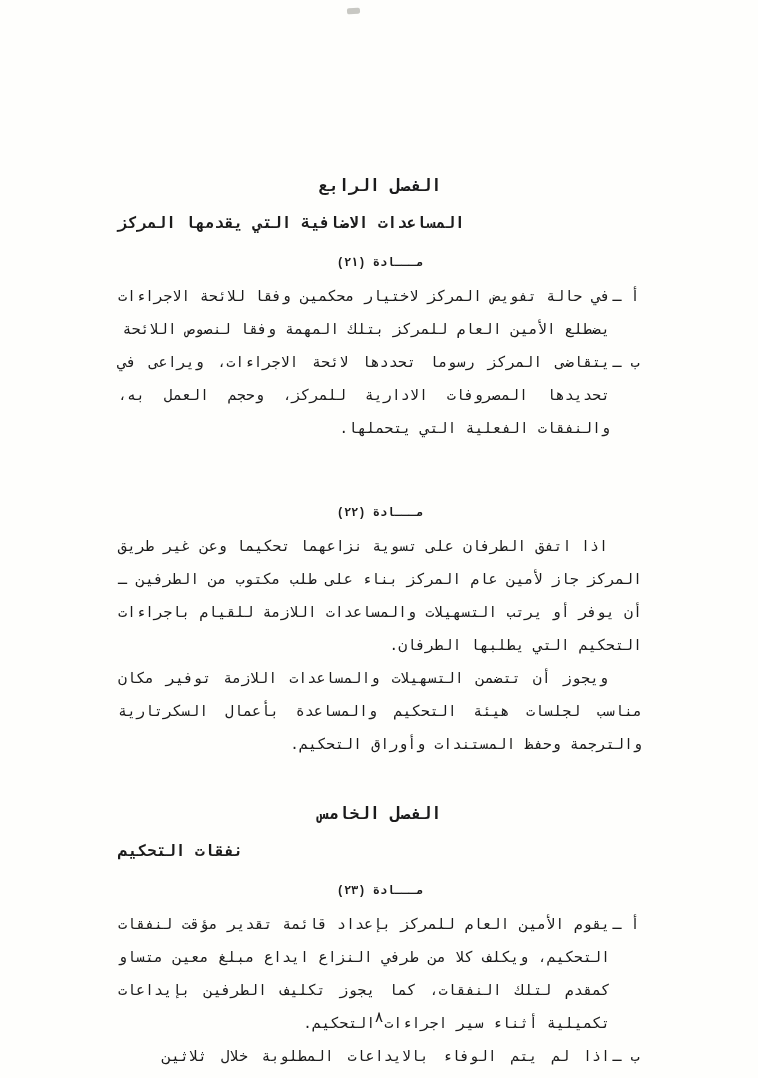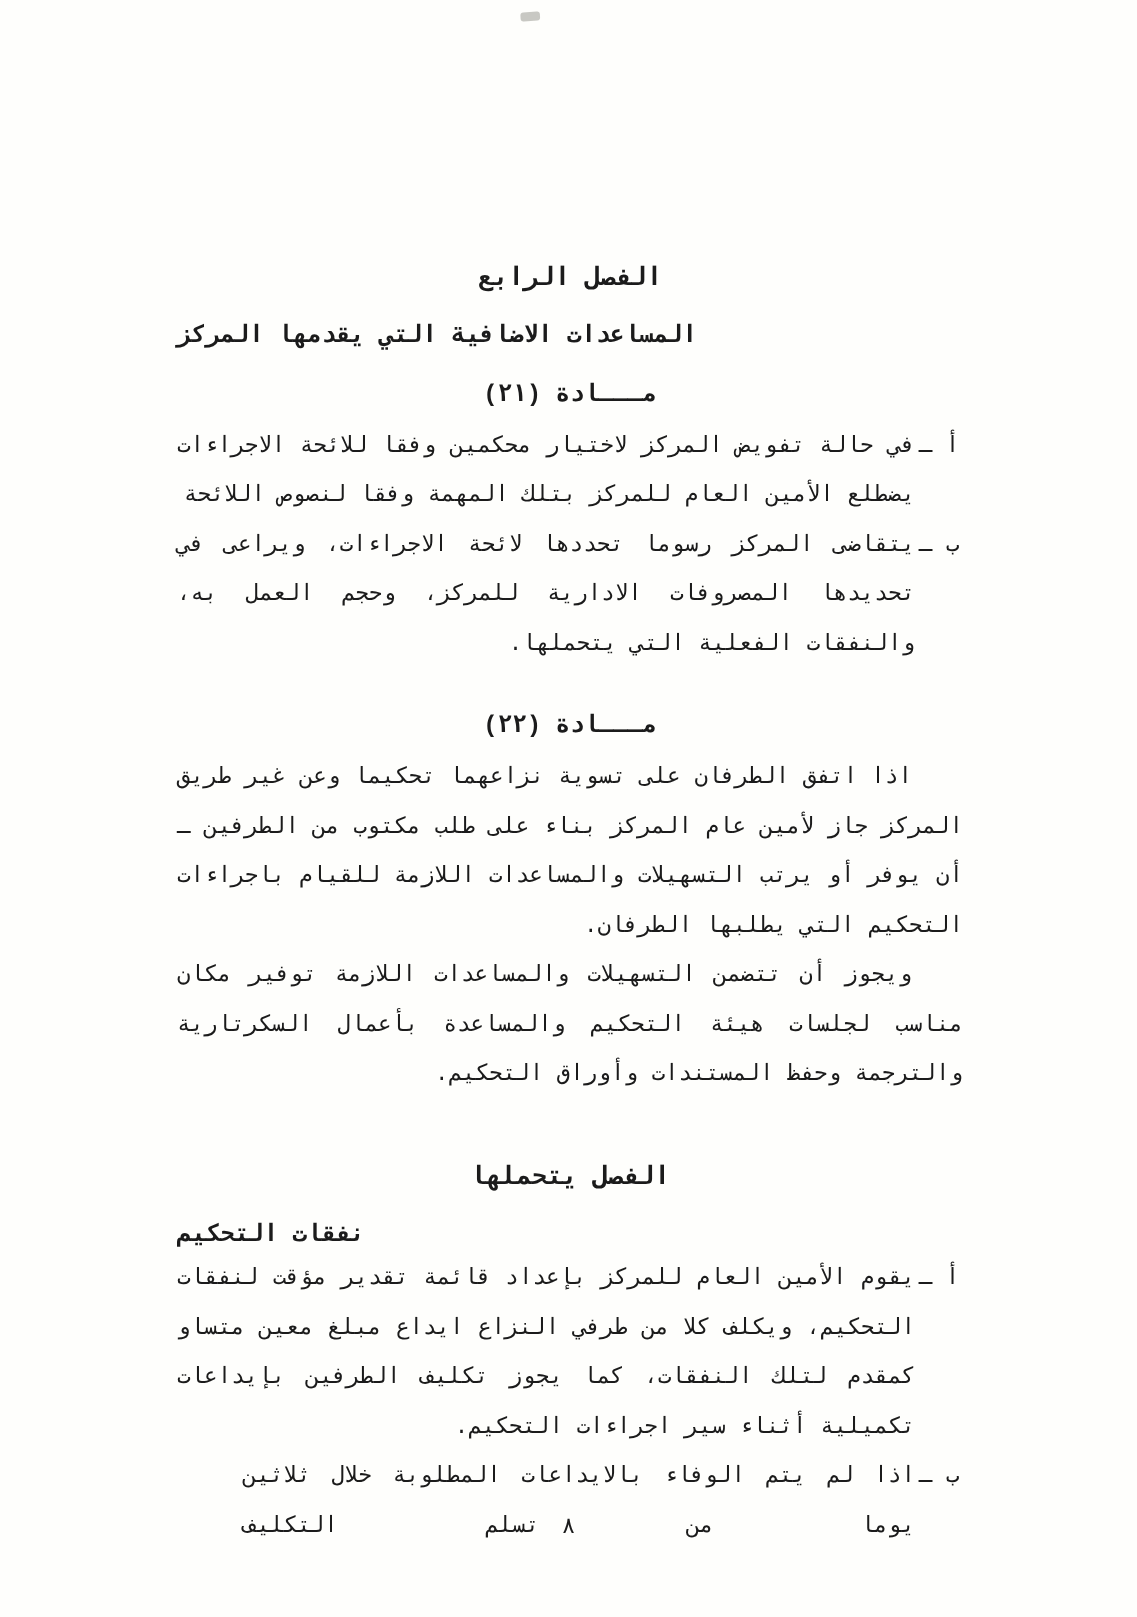--- a/index.html
+++ b/index.html
@@ -49,25 +49,25 @@
   .chapter-subtitle {
     text-align: left;
     font-weight: bold;
     font-size: 16px;
     line-height: 26px;
     margin: 11px 0 0;
   }
   .article-heading {
     text-align: center;
     font-weight: bold;
-    font-size: 16px;
+    font-size: 12px;
     line-height: 26px;
     margin: 13px 0 5px;
   }
-  .article-heading.gap-before { margin-top: 25px; }
+  .article-heading.gap-before { margin-top: 54px; }
   .chapter-title.gap-before { margin-top: 40px; }
 
   .item {
     display: flex;
     direction: rtl;
   }
   .item .marker {
     flex: 0 0 32px;
     font-size: 15px;
     line-height: 33px;
@@ -124,24 +124,25 @@
       <span class="marker">ب ـ</span>
       <span class="text">يتقاضى المركز رسوما تحددها لائحة الاجراءات، ويراعى في تحديدها المصروفات الادارية للمركز، وحجم العمل به، والنفقات الفعلية التي يتحملها.</span>
     </div>
 
     <div class="article-heading gap-before">مـــادة (٢٢)</div>
 
     <p class="para">اذا اتفق الطرفان على تسوية نزاعهما تحكيما وعن غير طريق المركز جاز لأمين عام المركز بناء على طلب مكتوب من الطرفين ـ أن يوفر أو يرتب التسهيلات والمساعدات اللازمة للقيام باجراءات التحكيم التي يطلبها الطرفان.</p>
 
     <p class="para">ويجوز أن تتضمن التسهيلات والمساعدات اللازمة توفير مكان مناسب لجلسات هيئة التحكيم والمساعدة بأعمال السكرتارية والترجمة وحفظ المستندات وأوراق التحكيم.</p>
 
-    <div class="chapter-title gap-before">الفصل يتحملها</div>
+    <div class="chapter-title gap-before">الفصل الخامس</div>
 
     <div class="chapter-subtitle">نفقات التحكيم</div>
 
+    <div class="article-heading">مـــادة (٢٣)</div>
 
     <div class="item">
       <span class="marker">أ ـ</span>
       <span class="text">يقوم الأمين العام للمركز بإعداد قائمة تقدير مؤقت لنفقات التحكيم، ويكلف كلا من طرفي النزاع ايداع مبلغ معين متساو كمقدم لتلك النفقات، كما يجوز تكليف الطرفين بإيداعات تكميلية أثناء سير اجراءات التحكيم.</span>
     </div>
 
     <div class="item">
       <span class="marker">ب ـ</span>
       <span class="text full-justify">اذا لم يتم الوفاء بالايداعات المطلوبة خلال ثلاثين يوما من تسلم التكليف</span>
     </div>

